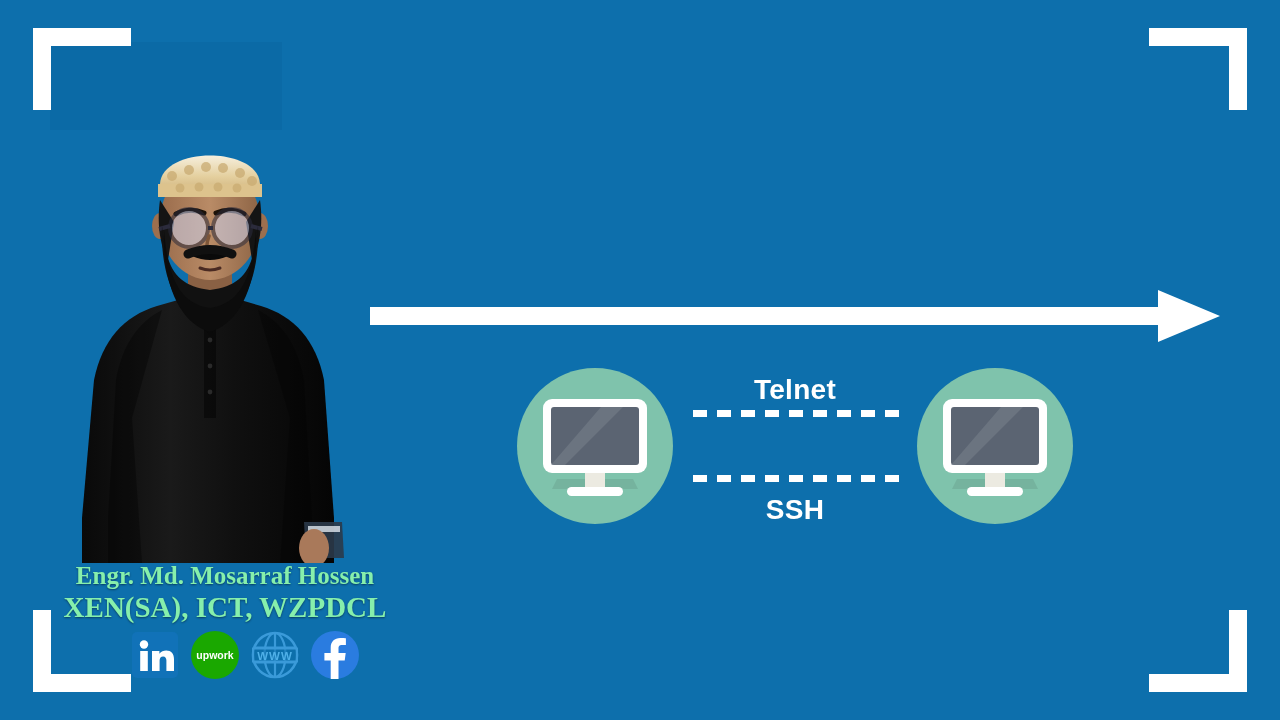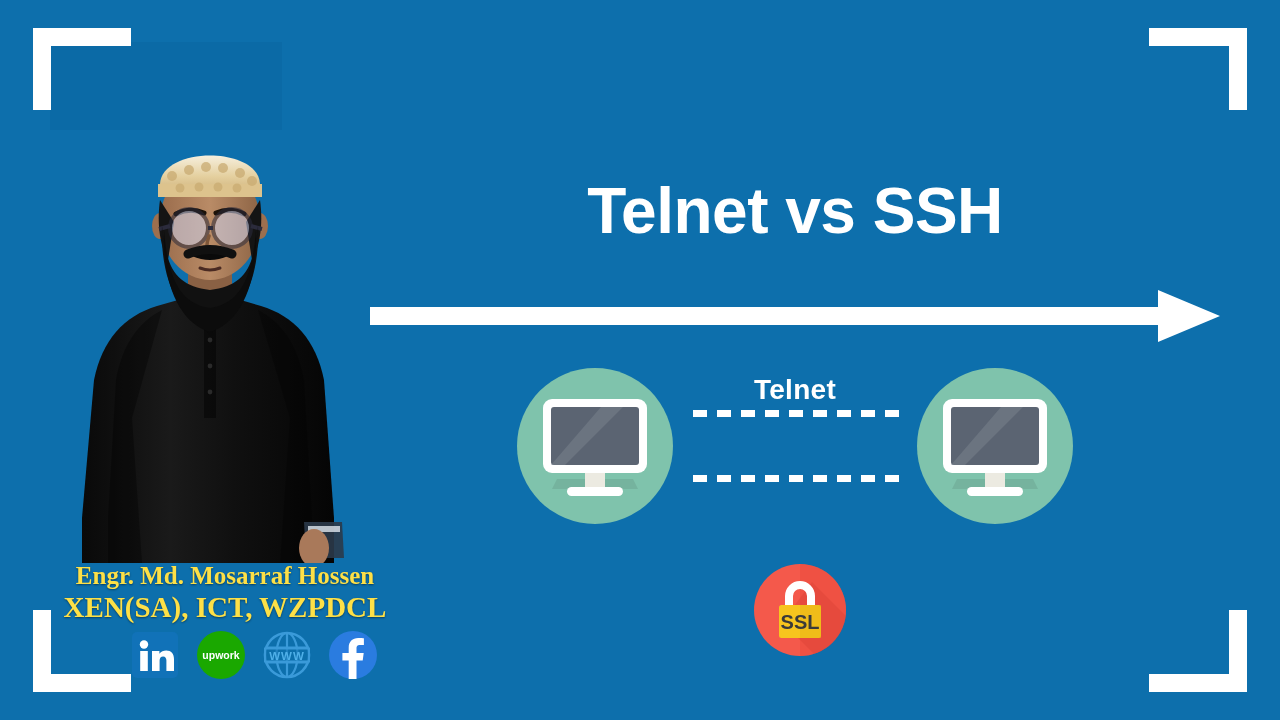--- a/index.html
+++ b/index.html
@@ -92,37 +92,37 @@
     height: 445px;
   }
 
   
   .caption {
     position: absolute;
     left: 20px;
     top: 562px;
     width: 410px;
     text-align: center;
-    color: #fde047;
+    color: #86efac;
     font-family: "Liberation Serif", serif;
     font-weight: bold;
     font-size: 25px;
     line-height: 1.15;
     text-shadow: 0 1px 2px rgba(0,0,0,.45);
   }
   .caption .line2 { font-size: 29px; }
 
   
   .socials {
     position: absolute;
     left: 127px;
     top: 627px;
     display: flex;
     align-items: center;
-    gap: 10px;
+    gap: 4px;
   }
   .social {
     width: 56px;
     height: 56px;
     position: relative;
     display: flex;
     align-items: center;
     justify-content: center;
   }
 
@@ -325,21 +325,20 @@
     <div class="social">
       <svg viewBox="0 0 56 56" width="56" height="56">
         <circle cx="28" cy="28" r="24" fill="#2a7ce0"></circle>
         <path d="M31.5 52 V33.5 h6.2 l1 -7.4 h-7.2 v-4.6 c0 -2.1 .6 -3.5 3.6 -3.5 h3.8 V11.3
                  c-.7 -.1 -3 -.3 -5.7 -.3 c-5.6 0 -9.5 3.5 -9.5 9.8 v5.3 h-6.3 v7.4 h6.3 V52 Z" fill="#ffffff"></path>
       </svg>
     </div>
 
   </div>
 
-  <div class="title">Telnet vs SSH</div>
 
   <div class="arrow">
     <svg viewBox="0 0 854 56" width="854" height="56" preserveAspectRatio="none">
       <path d="M2 19 H790 V2 L852 28 L790 54 V37 H2 Z" fill="#ffffff"></path>
     </svg>
   </div>
 
   <div class="node left">
     <svg viewBox="0 0 120 110" width="120" height="110">
       <path d="M22 88 h76 l5 10 h-86 Z" fill="#000000" opacity=".08"></path>
@@ -360,26 +359,16 @@
       <path d="M16 74 L66 16 H88 L30 74 Z" fill="#79818d" opacity=".55"></path>
       <rect x="50" y="82" width="20" height="14" fill="#eceae1"></rect>
       <path d="M38 96 h44 l4 8 h-52 Z" fill="#f4f2ea"></path>
       <rect x="32" y="96" width="56" height="9" rx="4.5" fill="#ffffff"></rect>
     </svg>
   </div>
 
   <div class="link-label telnet">Telnet</div>
   <div class="dashline top"></div>
   <div class="dashline bottom"></div>
-
-  <div class="ssl-badge">
-    <svg viewBox="0 0 96 96" width="96" height="96">
-      <circle cx="48" cy="48" r="46" fill="#f4594b"></circle>
-      <path d="M48 2 a46 46 0 0 1 46 46 a46 46 0 0 1 -46 46 Z" fill="#e8463a" opacity=".45"></path>
-      <path d="M60 20 L94 54 A46 46 0 0 1 62 92 L30 60 Z" fill="#d63f34" opacity=".35"></path>
-      <path d="M33 46 V34 a15 15 0 0 1 30 0 v12 h-8 V34 a7 7 0 0 0 -14 0 v12 Z" fill="#ffffff"></path>
-      <rect x="27" y="43" width="42" height="33" rx="2.5" fill="#f7c51e"></rect>
-      <rect x="48" y="43" width="21" height="33" fill="#e8b413" opacity=".5"></rect>
-      <text x="48" y="67" text-anchor="middle" font-family="Liberation Sans, sans-serif" font-size="20" font-weight="bold" fill="#3a3a3a">SSL</text>
-    </svg>
-  </div>
+  <div class="link-label ssh">SSH</div>
+
 
 </div>
 
 </body></html>

